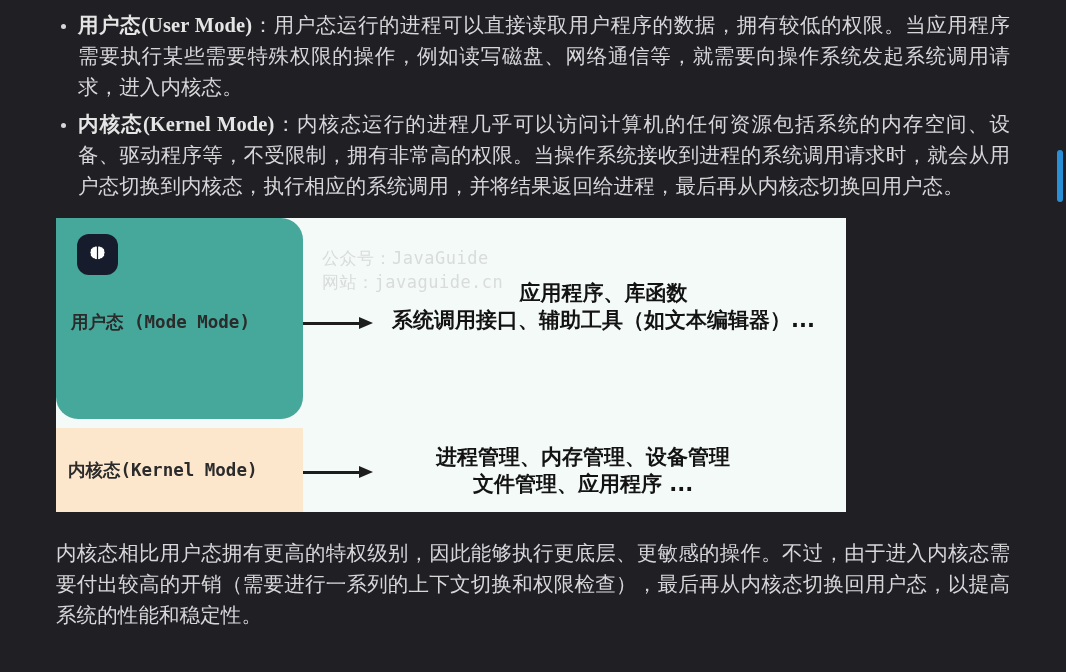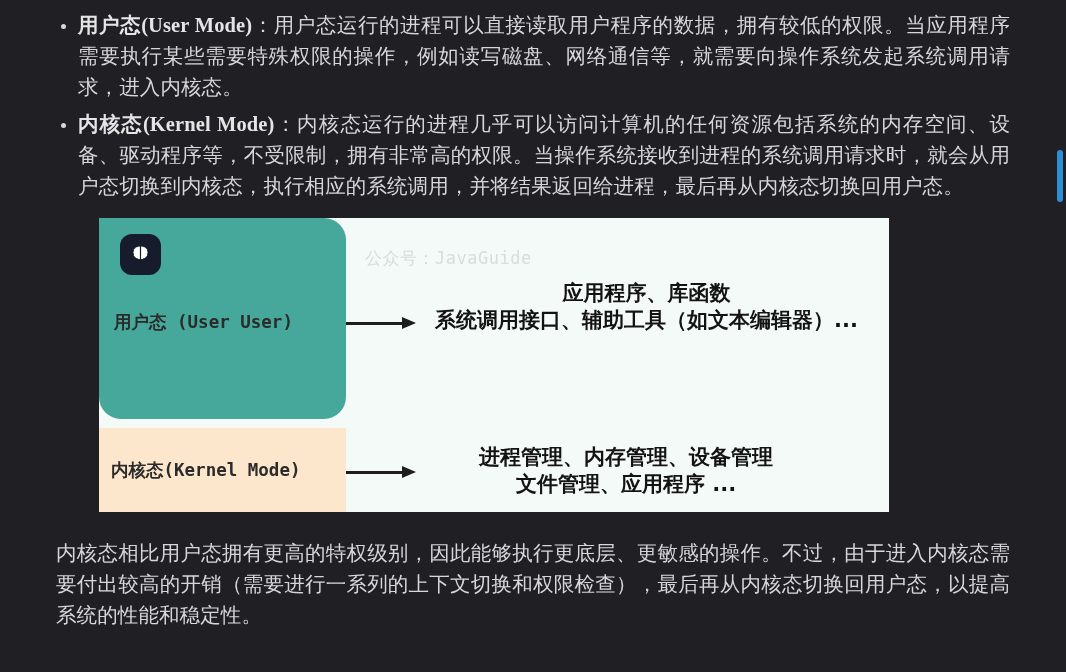--- a/index.html
+++ b/index.html
@@ -56,21 +56,20 @@
     font-weight: bold;
     color: #e5e5e5;
   }
 
   
   .figure-wrap {
     margin-top: 16px;
     width: 868px;
     height: 296px;
     position: relative;
-    margin-left: 43px;
   }
   .figure {
     position: absolute;
     left: 0;
     top: 0;
     width: 790px;
     height: 294px;
     background: #f4faf7;
     overflow: hidden;
   }
@@ -222,30 +221,31 @@
     <li class="bullet-item">
       <span class="term">内核态(Kernel Mode)</span><span>：内核态运行的进程几乎可以访问计算机的任何资源包括系统的内存空间、设备、驱动程序等，不受限制，拥有非常高的权限。当操作系统接收到进程的系统调用请求时，就会从用户态切换到内核态，执行相应的系统调用，并将结果返回给进程，最后再从内核态切换回用户态。</span>
     </li>
   </ul>
 
   <div class="figure-wrap">
     <div class="figure">
 
       <div class="watermark">
         <div>公众号：JavaGuide</div>
+        <div>网站：javaguide.cn</div>
       </div>
 
       <div class="mode-box user-box">
         <div class="brain-badge">
           <svg width="21" height="21" viewBox="0 0 24 24" aria-hidden="true">
             <path fill="#ffffff" d="M11.3 3.2c-1 -0.6 -2.4 -0.4 -3.1 0.5c-1 -0.2 -2 0.4 -2.3 1.3c-0.9 0.2 -1.6 1 -1.6 2c0 0.4 0.1 0.7 0.3 1c-0.5 0.4 -0.8 1 -0.8 1.7c0 0.7 0.3 1.3 0.8 1.7c-0.2 0.3 -0.3 0.7 -0.3 1.1c0 0.9 0.6 1.7 1.4 1.9c0.1 1 1 1.8 2 1.8c0.2 0 0.4 0 0.6 -0.1c0.4 0.8 1.2 1.3 2.1 1.3c0.4 0 0.7 -0.1 0.9 -0.2z"></path>
             <path fill="#ffffff" d="M12.7 3.2c1 -0.6 2.4 -0.4 3.1 0.5c1 -0.2 2 0.4 2.3 1.3c0.9 0.2 1.6 1 1.6 2c0 0.4 -0.1 0.7 -0.3 1c0.5 0.4 0.8 1 0.8 1.7c0 0.7 -0.3 1.3 -0.8 1.7c0.2 0.3 0.3 0.7 0.3 1.1c0 0.9 -0.6 1.7 -1.4 1.9c-0.1 1 -1 1.8 -2 1.8c-0.2 0 -0.4 0 -0.6 -0.1c-0.4 0.8 -1.2 1.3 -2.1 1.3c-0.4 0 -0.7 -0.1 -0.9 -0.2z"></path>
           </svg>
         </div>
-        <div class="box-label">用户态 (User User)</div>
+        <div class="box-label">用户态 (Mode Mode)</div>
       </div>
 
       <div class="mode-box kernel-box">
         <div class="box-label">内核态(Kernel Mode)</div>
       </div>
 
       <div class="arrow arrow-user">
         <div class="shaft"></div>
           <div class="head"></div>
       </div>

